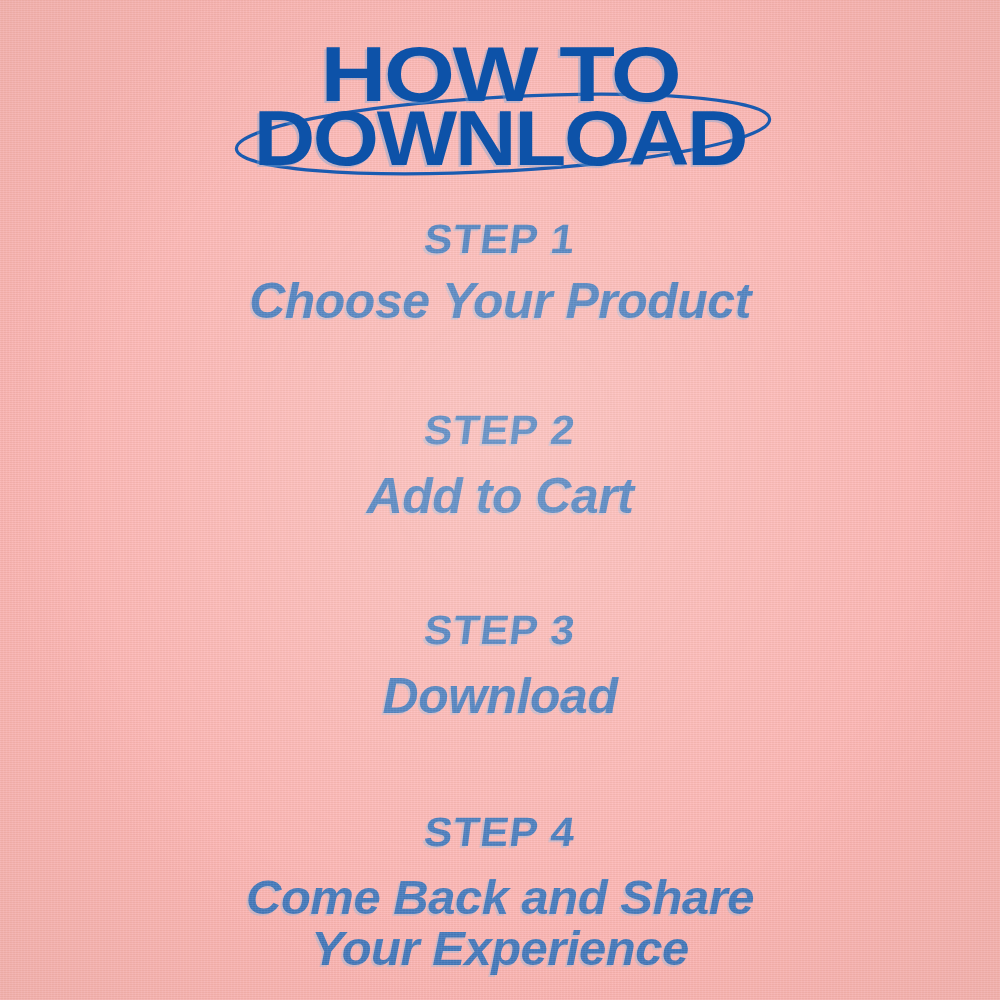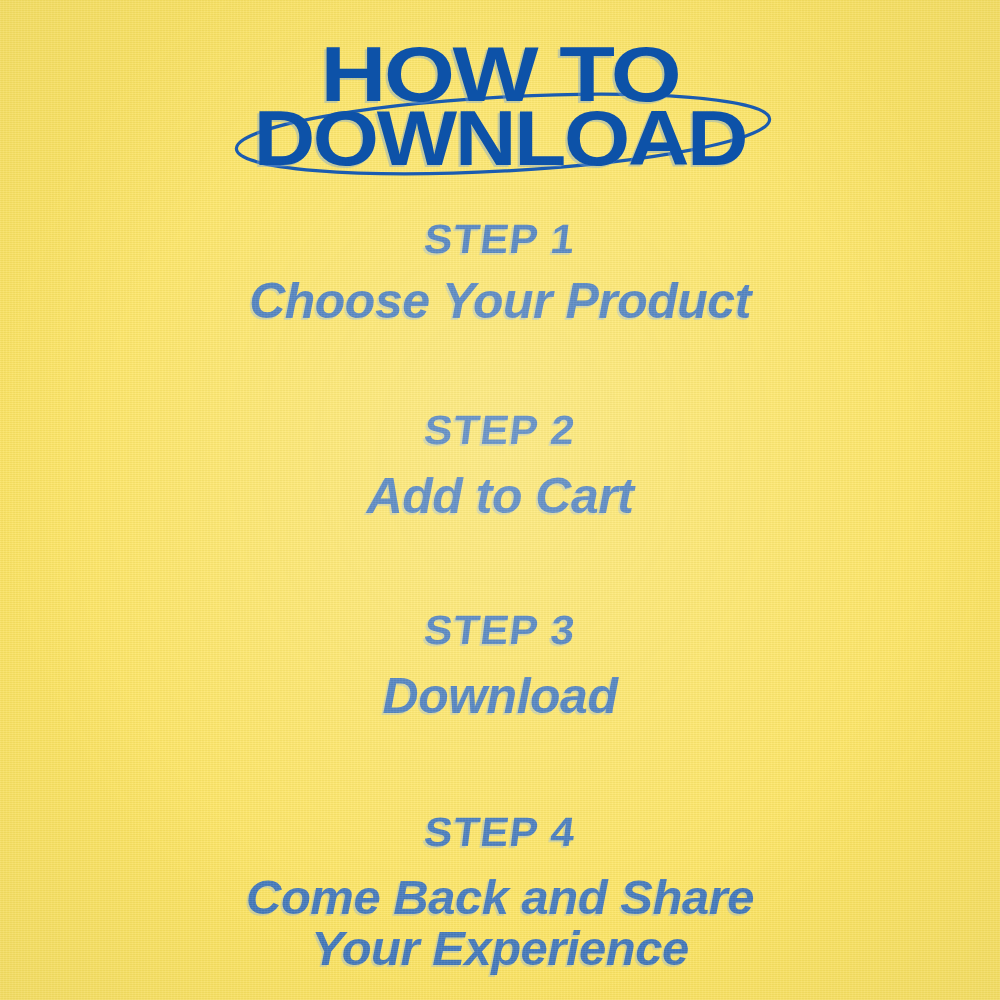--- a/index.html
+++ b/index.html
@@ -11,21 +11,21 @@
     width: 1000px;
     height: 1000px;
     overflow: hidden;
     font-family: "Liberation Sans", sans-serif;
   }
 
   #poster {
     position: relative;
     width: 1000px;
     height: 1000px;
-    background-color: #fde047;
+    background-color: #fca5a5;
     overflow: hidden;
   }
 
   
   #texture {
     position: absolute;
     inset: 0;
     pointer-events: none;
     opacity: 0.55;
     background-image:

